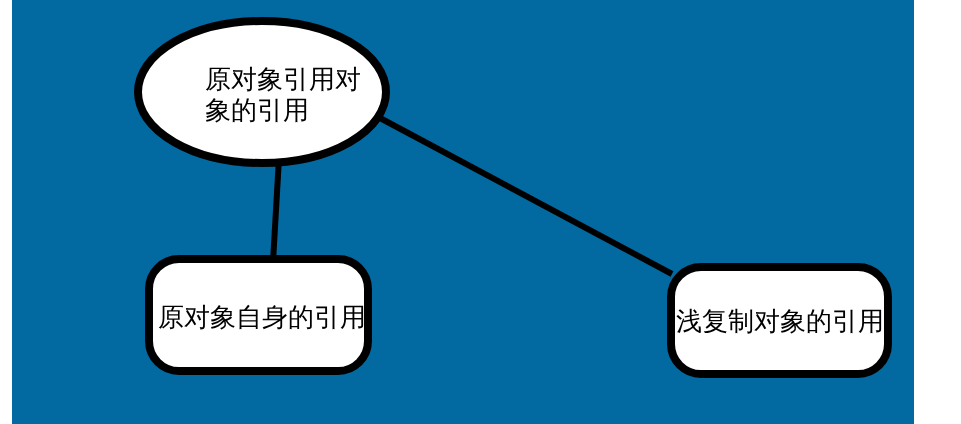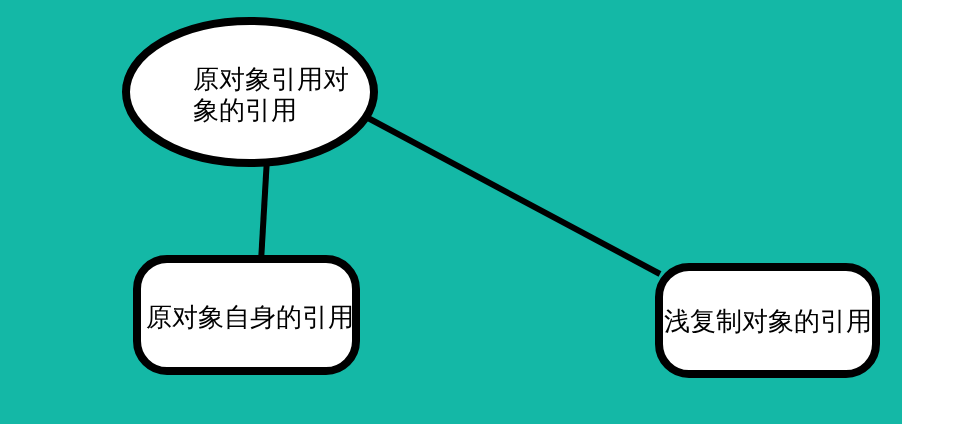--- a/index.html
+++ b/index.html
@@ -8,22 +8,23 @@
     padding: 0;
     background: #ffffff;
   }
   body {
     font-family: "DejaVu Sans", "Liberation Sans", sans-serif;
   }
   #canvas {
     position: relative;
     width: 902px;
     height: 424px;
-    background: #14b8a6;
+    background: #0369a1;
     overflow: hidden;
+    margin-left: 12px;
   }
   #diagram-svg {
     position: absolute;
     top: 0;
     left: 0;
     width: 961px;
     height: 424px;
   }
   .node-shape {
     fill: #ffffff;

